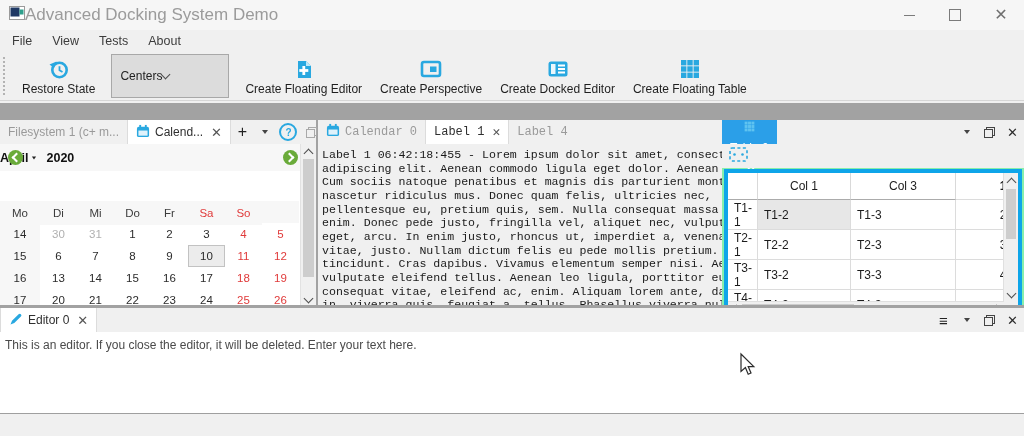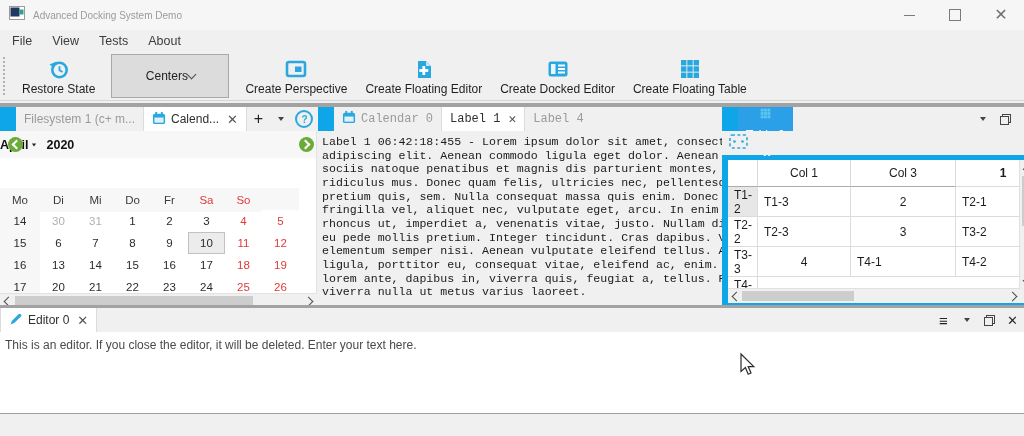--- a/index.html
+++ b/index.html
@@ -7,45 +7,45 @@
     --blue:#2b9fe8;
     --red:#e03a3a;
     --green:#6aab3a;
   }
   html,body{margin:0;padding:0;background:#cfcfcf;}
   .window{position:relative;width:1024px;height:436px;background:#f0f0f0;
     font-family:"Liberation Sans","DejaVu Sans",sans-serif;outline:1px solid #8f8f8f;overflow:hidden;}
 
   
   .titlebar{height:30px;display:flex;align-items:center;background:#f6f6f6;padding-left:9px;}
-  .titlebar .title{color:#9b9b9b;font-size:10px;margin-left:8px;}
+  .titlebar .title{color:#9b9b9b;font-size:17px;}
   .win-controls{margin-left:auto;display:flex;height:100%;}
   .wc{width:46px;height:100%;display:flex;align-items:center;justify-content:center;}
   .wc-min i{display:block;width:11px;height:1px;background:#7b7b7b;}
   .wc-max i{display:block;width:10px;height:10px;border:1px solid #7b7b7b;}
   .wc-close{color:#6f6f6f;font-size:16px;line-height:1;}
 
   
   .menubar{height:22px;display:flex;align-items:center;background:#f0f0f0;padding-left:2px;}
   .menu-item{padding:0 10px;font-size:12.5px;color:#3c3c3c;}
 
   
   .toolbar{height:48px;display:flex;align-items:stretch;background:#f0f0f0;border-bottom:1px solid #d6d6d6;}
   .toolbar-handle{width:6px;margin:5px 2px 5px 3px;border-left:2px dotted #b3b3b3;}
   .tbtn{display:flex;flex-direction:column;align-items:center;justify-content:center;
     padding:2px 9px;font-size:12px;color:#1f1f1f;gap:1px;}
   .tbtn svg{display:block;}
   .combo{width:100px;height:42px;align-self:center;background:#dcdcdc;border:1px solid #a8a8a8;
-    display:flex;align-items:center;justify-content:center;padding:0 8px;font-size:12px;color:#222;margin:0 7px;}
+    display:flex;align-items:center;justify-content:flex-start;padding:0 8px;font-size:12px;color:#222;margin:0 7px;}
   .tri-down{width:0;height:0;border-left:4px solid transparent;border-right:4px solid transparent;border-top:5px solid #444;}
   .tri-down.sm{border-left-width:3.5px;border-right-width:3.5px;border-top-width:4px;}
 
   
   .dock-row{position:absolute;left:0;top:103px;width:1024px;height:202px;background:#a2a2a2;}
-  .dock{position:absolute;top:4px;height:202px;background:#0ea5e9;padding-left:16px;}
+  .dock{position:absolute;top:17px;height:202px;background:#86efac;}
   .dock-left{left:0;width:316px;}
   .dock-center{left:318px;width:474px;font-family:Liberation Mono, monospace;}
   .dock-right{left:722px;width:302px;}
   .h-splitter{position:absolute;left:0;top:305px;width:1024px;height:3px;background:#a2a2a2;}
 
   
   .tabbar{height:24px;display:flex;align-items:stretch;background:#f0f0f0;border-bottom:1px solid #cdcdcd;}
   .tab{display:flex;align-items:center;gap:5px;padding:0 8px;font-size:12px;color:#9a9a9a;white-space:nowrap;}
   .tab.active{background:#fff;color:#2f2f2f;border-right:1px solid #dcdcdc;border-left:1px solid #dcdcdc;}
   .tab.focused{background:var(--blue);color:#fff;flex-direction:column;}
@@ -177,36 +177,36 @@
         </span>
       <span>Restore State</span>
     </div>
     <div class="combo">
       <span>Centers</span>
       <span class="chev down"></span>
     </div>
     <div class="tbtn">
       <span>
           <svg width="24" height="24" viewBox="0 0 24 24">
-            <rect x="3" y="5" width="18" height="14" rx="2" fill="none" stroke="#29a8e0" stroke-width="2.6"></rect>
-            <rect x="11" y="9.5" width="6.5" height="5.5" fill="#29a8e0"></rect>
-          </svg>
-        </span>
-      <span>Create Perspective</span>
-    </div>
-    <div class="tbtn">
-      <span>
-          <svg width="24" height="24" viewBox="0 0 24 24">
             <path d="M6 4 h8 l5 5 v12 h-13 z" fill="#29a8e0"></path>
             <path d="M14 4 l5 5 h-5 z" fill="#bfe8f8"></path>
             <rect x="10.4" y="9" width="2.8" height="9" fill="#fff"></rect>
             <rect x="7.3" y="12.1" width="9" height="2.8" fill="#fff"></rect>
           </svg>
         </span>
       <span>Create Floating Editor</span>
+    </div>
+    <div class="tbtn">
+      <span>
+          <svg width="24" height="24" viewBox="0 0 24 24">
+            <rect x="3" y="5" width="18" height="14" rx="2" fill="none" stroke="#29a8e0" stroke-width="2.6"></rect>
+            <rect x="11" y="9.5" width="6.5" height="5.5" fill="#29a8e0"></rect>
+          </svg>
+        </span>
+      <span>Create Perspective</span>
     </div>
     <div class="tbtn">
       <span>
           <svg width="24" height="24" viewBox="0 0 24 24">
             <rect x="2.5" y="4.5" width="19" height="15" rx="2.5" fill="#29a8e0"></rect>
             <rect x="5" y="7" width="4.5" height="10" fill="#fff" opacity="0.9"></rect>
             <rect x="12" y="7.5" width="7" height="2" fill="#fff"></rect>
             <rect x="12" y="11" width="7" height="2" fill="#fff"></rect>
             <rect x="12" y="14.5" width="7" height="2" fill="#fff"></rect>
           </svg>
@@ -419,27 +419,29 @@
               <circle cx="13.5" cy="7.5" r="1.3" fill="#29a8e0"></circle>
             </svg></span>
       </div>
       <div class="table-wrap">
         <div class="table-viewport">
           <div class="tbl">
               <span class="th"></span>
               <span class="th">Col 1</span>
               <span class="th">Col 3</span>
               <span class="td rownum cur">1</span>
+              <span class="td">T1-1</span>
               <span class="td sel">T1-2</span>
               <span class="td">T1-3</span>
               <span class="td rownum">2</span>
               <span class="td">T2-1</span>
               <span class="td">T2-2</span>
               <span class="td">T2-3</span>
               <span class="td rownum">3</span>
+              <span class="td">T3-1</span>
               <span class="td">T3-2</span>
               <span class="td">T3-3</span>
               <span class="td rownum">4</span>
               <span class="td">T4-1</span>
               <span class="td">T4-2</span>
               <span class="td">T4-3</span>
             </div>
         </div>
         <div class="tbl-vscroll">
           <span class="sb-btn sb-up" style="position:absolute;top:0;width:14px;">

